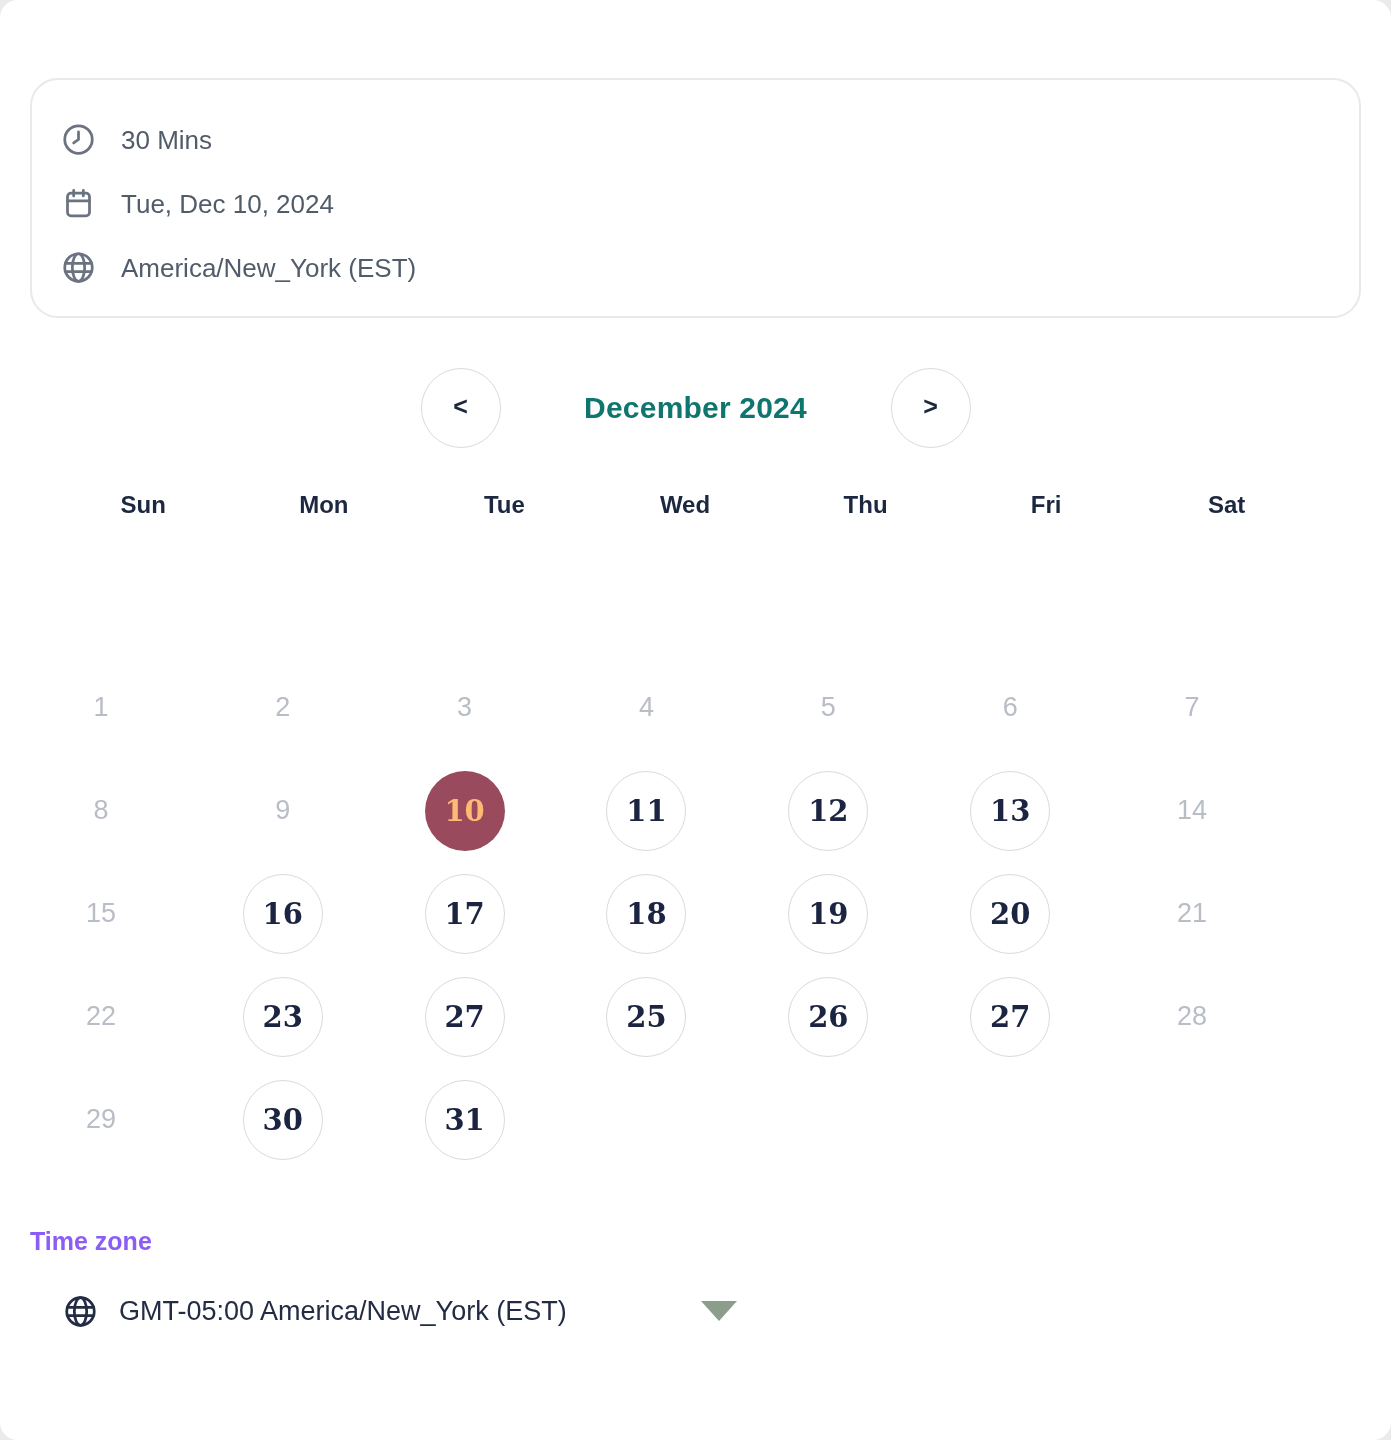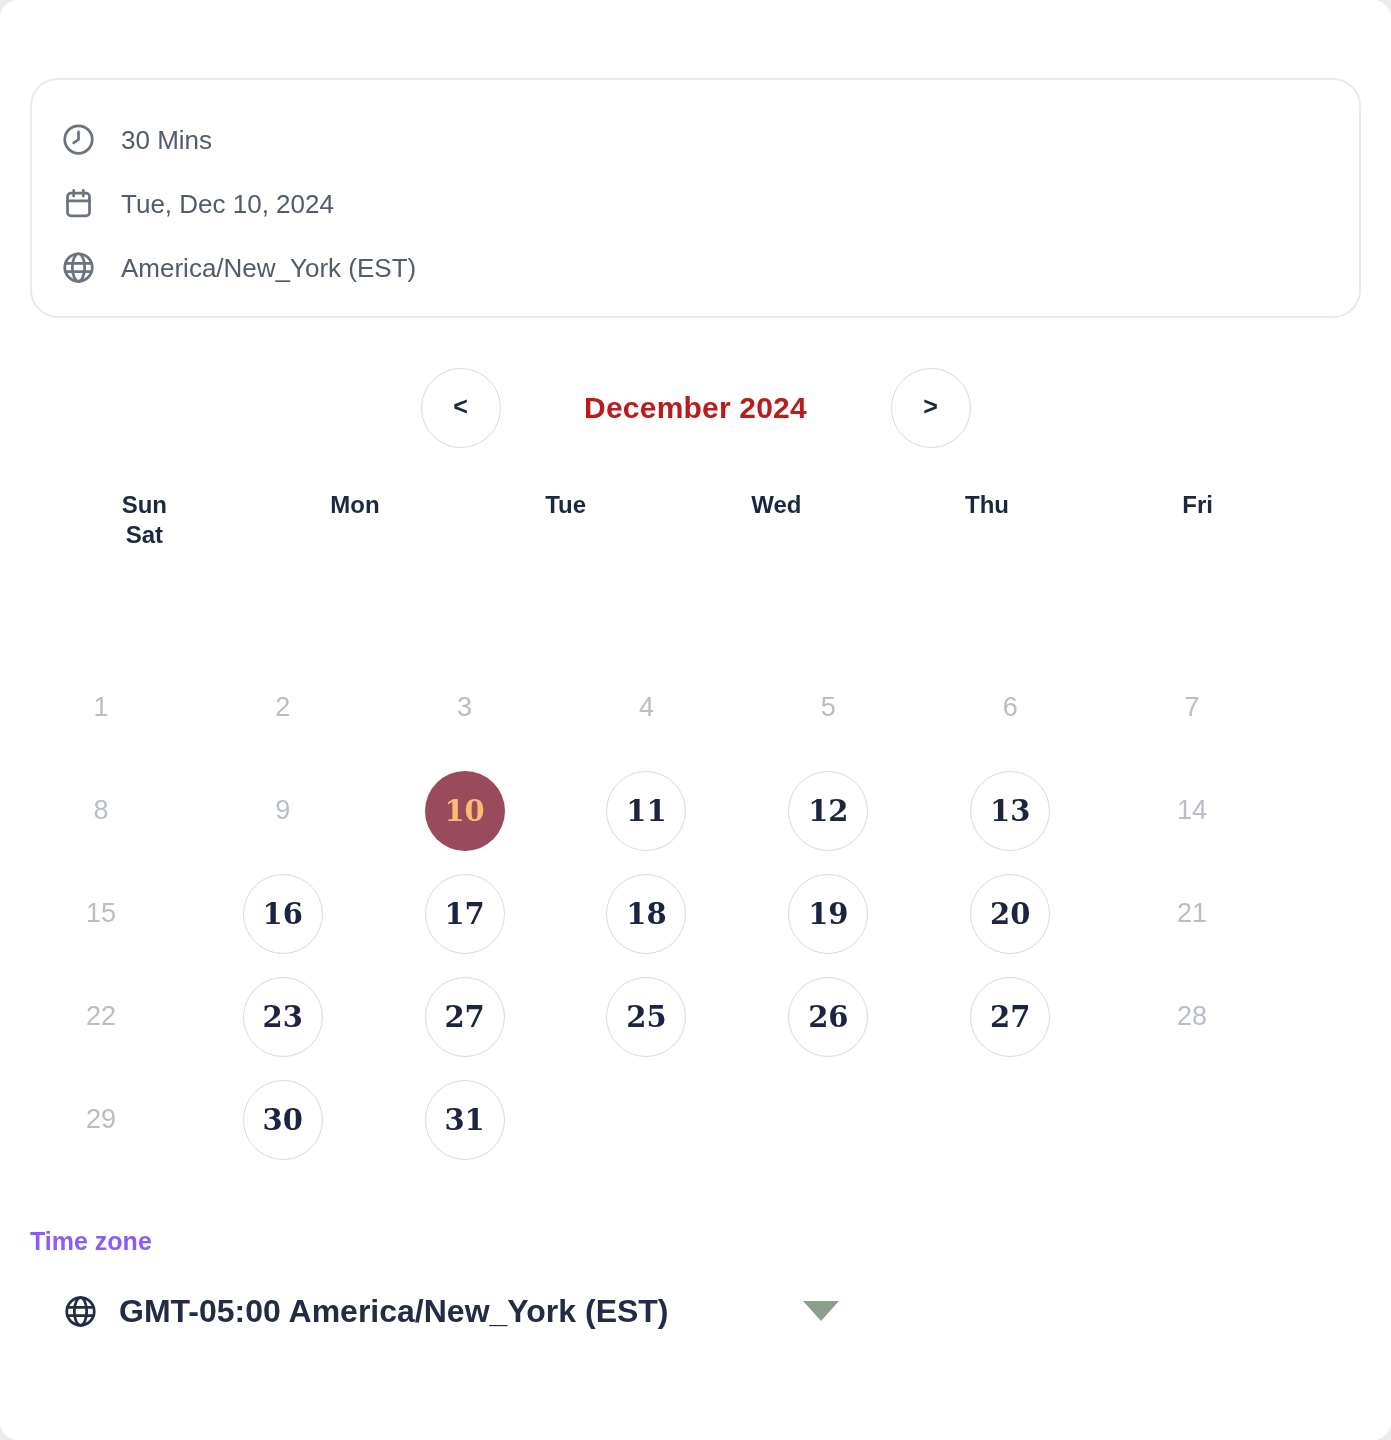--- a/index.html
+++ b/index.html
@@ -64,31 +64,31 @@
     justify-content: center;
     cursor: pointer;
     font-family: "Liberation Sans", sans-serif;
     padding-bottom: 3px;
   }
   .month-title {
     min-width: 290px;
     text-align: center;
     font-size: 30px;
     font-weight: 600;
-    color: #b91c1c;
+    color: #0f766e;
     letter-spacing: 0.2px;
   }
 
   
   .weekday-row {
     position: absolute;
-    left: 39px; top: 490px;
+    left: 53px; top: 490px;
     width: 1264px; height: 30px;
     display: grid;
-    grid-template-columns: repeat(6, 1fr);
+    grid-template-columns: repeat(7, 1fr);
   }
   .weekday {
     text-align: center;
     font-size: 24px;
     font-weight: 600;
     color: #1c2740;
     line-height: 30px;
   }
 
   
@@ -149,22 +149,22 @@
     left: 64px; top: 1289px;
     height: 44px;
     display: flex;
     align-items: center;
     gap: 22px;
     cursor: pointer;
   }
   .tz-row .icon { width: 33px; height: 33px; color: #232c44; flex: none; display: flex; }
   .tz-row .icon svg { width: 100%; height: 100%; }
   .tz-value {
-    font-size: 32px;
-    font-weight: 700;
+    font-size: 27px;
+    font-weight: 400;
     color: #232c44;
   }
   .tz-caret {
     width: 0; height: 0;
     border-left: 18px solid transparent;
     border-right: 18px solid transparent;
     border-top: 20px solid #8a9e8b;
     margin-left: 112px;
   }
 </style>

